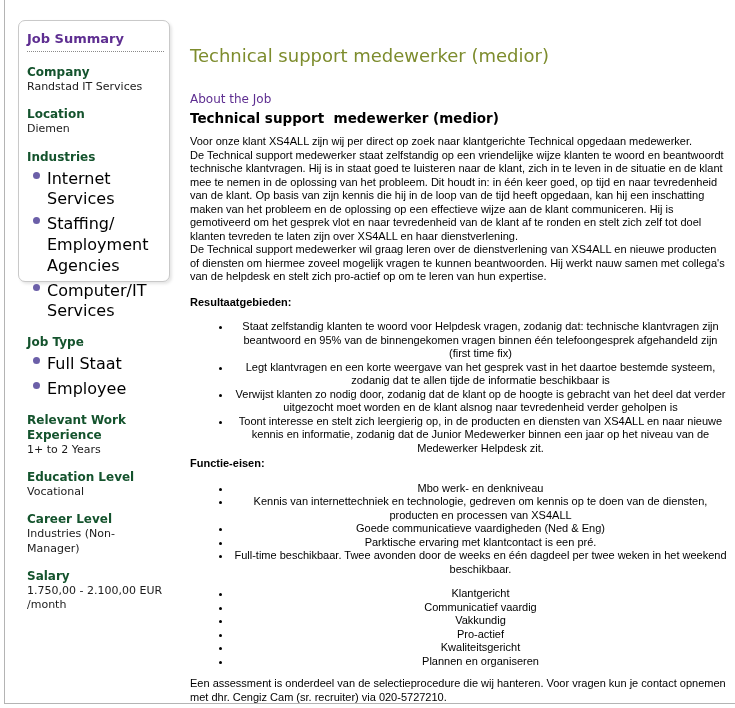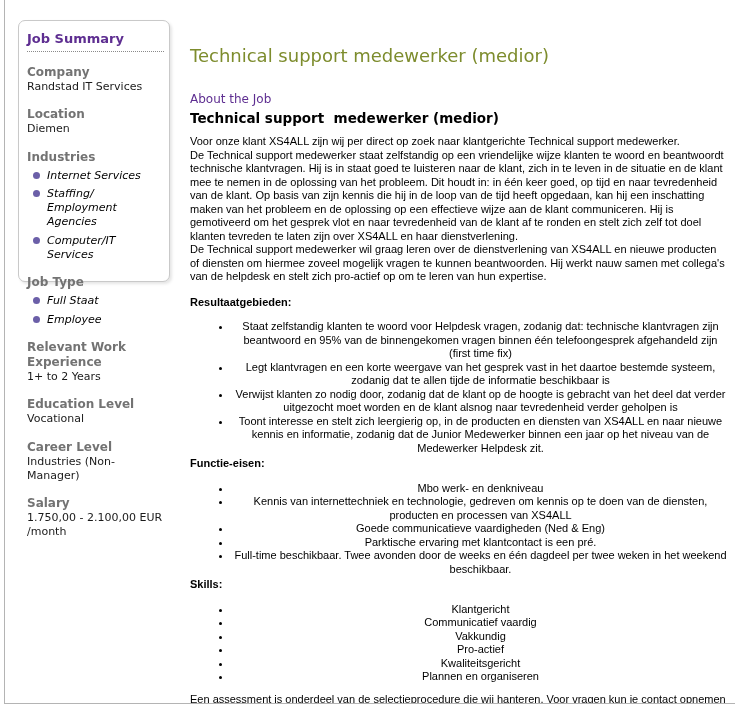--- a/index.html
+++ b/index.html
@@ -24,26 +24,26 @@
     position:absolute; left:0; top:0; width:150px; height:260px;
     border:1px solid #c9c9c9; border-radius:7px;
     box-shadow:2px 2px 3px rgba(0,0,0,0.10);
     background:#fff;
   }
   .sidebar-content { position:relative; padding:11px 6px 0 9px; }
   .summary-title {
     font-size:13px; font-weight:bold; color:#5e2e91;
     padding-bottom:5px; border-bottom:1px dotted #8a8a8a;
   }
-  .side-label { font-size:12px; font-weight:bold; color:#737373; margin-top:13px; line-height:1.25; max-width:140px; }
+  .side-label { font-size:12px; font-weight:bold; color:#14532d; margin-top:13px; line-height:1.25; max-width:140px; }
   .side-value { font-size:11px; color:#1a1a1a; line-height:1.3; max-width:140px; }
   ul.side-list { margin:3px 0 0 0; padding:0 0 0 6px; list-style:none; }
   ul.side-list li {
-    position:relative; font-size:11px; line-height:1.3;
-    padding-left:14px; margin:4px 0; max-width:110px;font-style:italic;
+    position:relative; font-size:16px; line-height:1.3;
+    padding-left:14px; margin:4px 0; max-width:110px;
   }
   ul.side-list li .dot {
     position:absolute; left:0; top:3px; width:7px; height:7px;
     border-radius:50%; background:#6b5fa8;
   }
 
   
   .main {
     position:absolute; left:185px; top:15px; width:537px;
     font-size:11px; line-height:13.5px;
@@ -112,21 +112,21 @@
     </div>
   </div>
 
   <div class="main">
     <h1 class="page-title">Technical support medewerker (medior)</h1>
 
     <div class="about-label">About the Job</div>
     <div class="job-title">Technical support  medewerker (medior)</div>
 
     <div class="intro">
-      <div>Voor onze klant XS4ALL zijn wij per direct op zoek naar klantgerichte Technical support medewerker.</div>
+      <div>Voor onze klant XS4ALL zijn wij per direct op zoek naar klantgerichte Technical opgedaan medewerker.</div>
       <div>De Technical support medewerker staat zelfstandig op een vriendelijke wijze klanten te woord en beantwoordt technische klantvragen. Hij is in staat goed te luisteren naar de klant, zich in te leven in de situatie en de klant mee te nemen in de oplossing van het probleem. Dit houdt in: in één keer goed, op tijd en naar tevredenheid van de klant. Op basis van zijn kennis die hij in de loop van de tijd heeft opgedaan, kan hij een inschatting maken van het probleem en de oplossing op een effectieve wijze aan de klant communiceren. Hij is gemotiveerd om het gesprek vlot en naar tevredenheid van de klant af te ronden en stelt zich zelf tot doel klanten tevreden te laten zijn over XS4ALL en haar dienstverlening.</div>
       <div>De Technical support medewerker wil graag leren over de dienstverlening van XS4ALL en nieuwe producten of diensten om hiermee zoveel mogelijk vragen te kunnen beantwoorden. Hij werkt nauw samen met collega's van de helpdesk en stelt zich pro-actief op om te leren van hun expertise.</div>
     </div>
 
     <div class="section-head head-results">Resultaatgebieden:</div>
     <ul class="main-list">
       <li>Staat zelfstandig klanten te woord voor Helpdesk vragen, zodanig dat: technische klantvragen zijn beantwoord en 95% van de binnengekomen vragen binnen één telefoongesprek afgehandeld zijn (first time fix)</li>
       <li>Legt klantvragen en een korte weergave van het gesprek vast in het daartoe bestemde systeem, zodanig dat te allen tijde de informatie beschikbaar is</li>
       <li>Verwijst klanten zo nodig door, zodanig dat de klant op de hoogte is gebracht van het deel dat verder uitgezocht moet worden en de klant alsnog naar tevredenheid verder geholpen is</li>
       <li>Toont interesse en stelt zich leergierig op, in de producten en diensten van XS4ALL en naar nieuwe kennis en informatie, zodanig dat de Junior Medewerker binnen een jaar op het niveau van de Medewerker Helpdesk zit.</li>
@@ -134,21 +134,20 @@
 
     <div class="section-head head-reqs">Functie-eisen:</div>
     <ul class="main-list">
       <li>Mbo werk- en denkniveau</li>
       <li>Kennis van internettechniek en technologie, gedreven om kennis op te doen van de diensten, producten en processen van XS4ALL</li>
       <li>Goede communicatieve vaardigheden (Ned &amp; Eng)</li>
       <li>Parktische ervaring met klantcontact is een pré.</li>
       <li>Full-time beschikbaar. Twee avonden door de weeks en één dagdeel per twee weken in het weekend beschikbaar.</li>
     </ul>
 
-    <div class="section-head head-skills">Skills:</div>
     <ul class="main-list">
       <li>Klantgericht</li>
       <li>Communicatief vaardig</li>
       <li>Vakkundig</li>
       <li>Pro-actief</li>
       <li>Kwaliteitsgericht</li>
       <li>Plannen en organiseren</li>
     </ul>
 
     <div class="closing">Een assessment is onderdeel van de selectieprocedure die wij hanteren. Voor vragen kun je contact opnemen met dhr. Cengiz Cam (sr. recruiter) via 020-5727210.</div>

